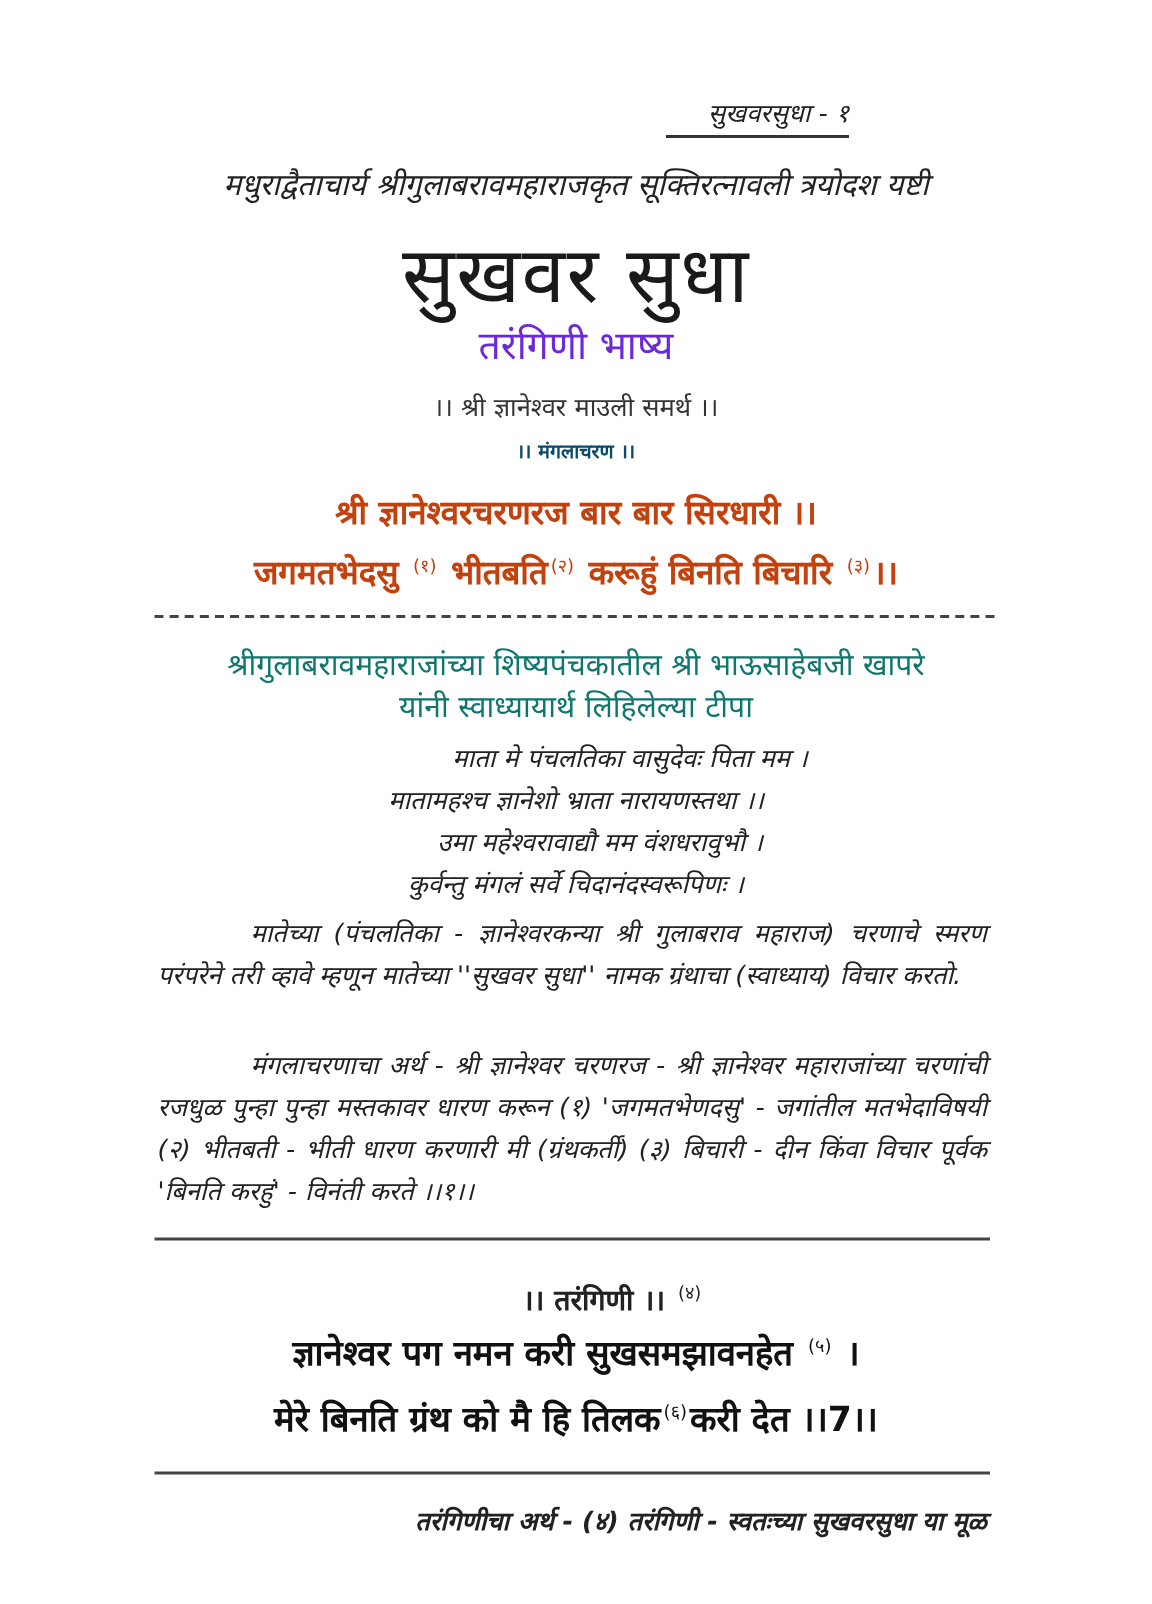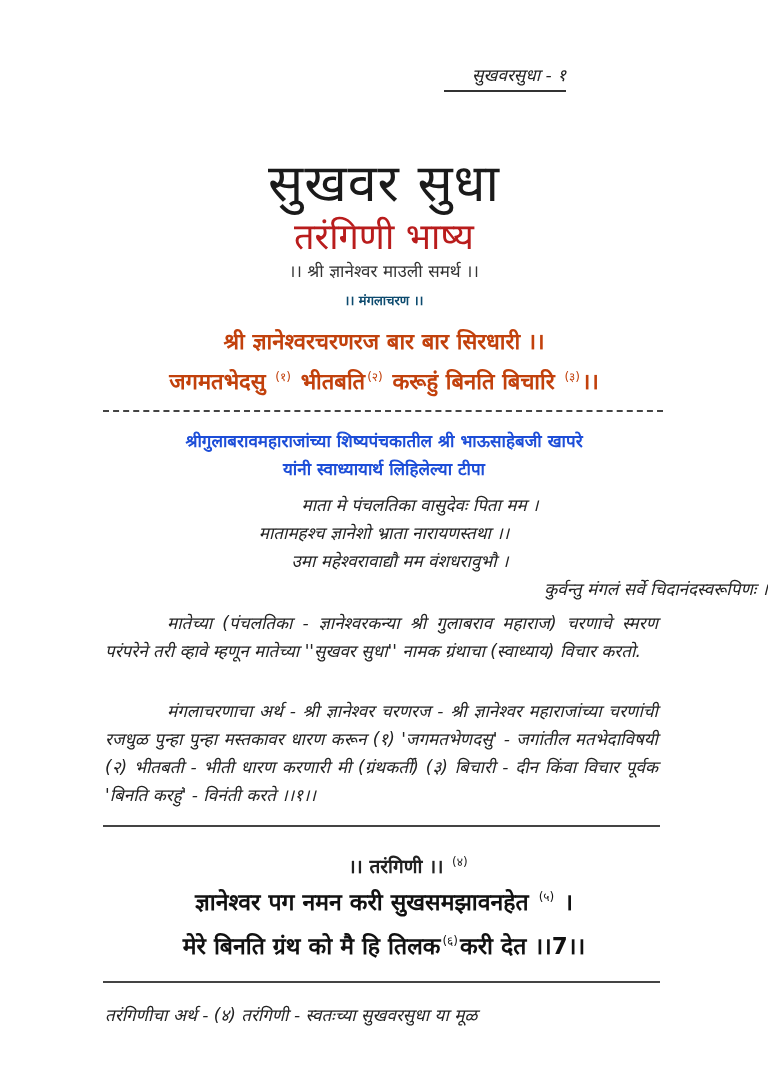--- a/index.html
+++ b/index.html
@@ -4,56 +4,57 @@
 <style>
   html, body { margin: 0; padding: 0; background: #ffffff; }
   body { width: 768px; height: 1069px; position: relative; overflow: hidden;
          font-family: "DejaVu Sans", "Liberation Sans", sans-serif; color: #1a1a1a; }
   .page { position: absolute; left: 0; top: 15px; width: 664px; height: 1069px; }
   .running-header { position: absolute; right: 98px; top: 48px; font-size: 17px; font-style: italic;
                     color: #222; padding-bottom: 4px; border-bottom: 2px solid #333; width: 122px; text-align: right; }
   .abs { position: absolute; left: 0; width: 768px; text-align: center; white-space: nowrap; }
   .subtitle-line { top: 94px; font-size: 20px; font-style: italic; color: #222; }
   .book-title { top: 130px; font-size: 52px; color: #1a1a1a; letter-spacing: 1px; }
-  .book-subtitle { top: 196px; font-size: 36px; color: #b91c1c; }
+  .book-subtitle { top: 196px; font-size: 26px; color: #6d28d9; }
   .invocation { top: 244px; font-size: 17px; color: #333; }
   .section-heading { top: 276px; font-size: 13px; font-weight: bold; color: #0c4a6e; }
   .verse { font-size: 22px; font-weight: bold; color: #c2410c; }
   .verse1 { top: 310px; }
   .verse2 { top: 350px; }
   sup.fn { font-size: 12px; font-weight: normal; vertical-align: super; margin: 0 2px; }
   .dash-rule { position: absolute; left: 103px; top: 395px; width: 560px; height: 0;
                border-top: 2px dashed #444; }
   .rule { position: absolute; left: 103px; width: 557px; height: 0; border-top: 2px solid #444; }
   .rule1 { top: 810px; }
   .rule2 { top: 966px; }
-  .intro { font-size: 17px; font-weight: bold; color: #1d4ed8; }
+  .intro { font-size: 20px; font-weight: normal; color: #0f766e; }
   .intro1 { top: 414px; }
   .intro2 { top: 442px; }
   .shloka { font-size: 17px; font-style: italic; color: #222; }
-  .s1 { top: 478px; margin-left: 36px; } .s2 { top: 506px; } .s3 { top: 534px; margin-left: 16px; } .s4 { top: 562px; text-align: right; }
+  .s1 { top: 478px; margin-left: 36px; } .s2 { top: 506px; } .s3 { top: 534px; margin-left: 16px; } .s4 { top: 562px; }
   .para { position: absolute; left: 103px; width: 557px; font-size: 17px; font-style: italic;
           color: #222; line-height: 28px; text-align: justify; }
   .para p { margin: 2px; }
   .para .indent { display: inline-block; width: 62px; }
   .para1 { top: 592px; }
   .para2 { top: 680px; }
   .tar-heading { top: 838px; font-size: 19px; font-weight: bold; color: #222; padding-left: 25px; }
   .tverse { font-size: 23px; font-weight: bold; color: #111; }
   .tv1 { top: 870px; }
   .tv2 { top: 914px; }
-  .para3 { top: 984px; padding-right: 0; }
+  .para3 { top: 984px; text-align: right; padding-right: 0; font-weight: bold; }
 </style>
 </head>
 <body>
 
 <div class="page">
 
   <div class="running-header">सुखवरसुधा - १</div>
 
+  <div class="abs subtitle-line">मधुराद्वैताचार्य श्रीगुलाबरावमहाराजकृत सूक्तिरत्नावली त्रयोदश यष्टी</div>
   <div class="abs book-title">सुखवर सुधा</div>
   <div class="abs book-subtitle">तरंगिणी भाष्य</div>
   <div class="abs invocation">।। श्री ज्ञानेश्वर माउली समर्थ ।।</div>
   <div class="abs section-heading">।। मंगलाचरण ।।</div>
 
   <div class="abs verse verse1">श्री ज्ञानेश्वरचरणरज बार बार सिरधारी ।।</div>
   <div class="abs verse verse2">
     <span>जगमतभेदसु</span>
     <sup class="fn">(१)</sup>
     <span>भीतबति</span><sup class="fn">(२)</sup>

